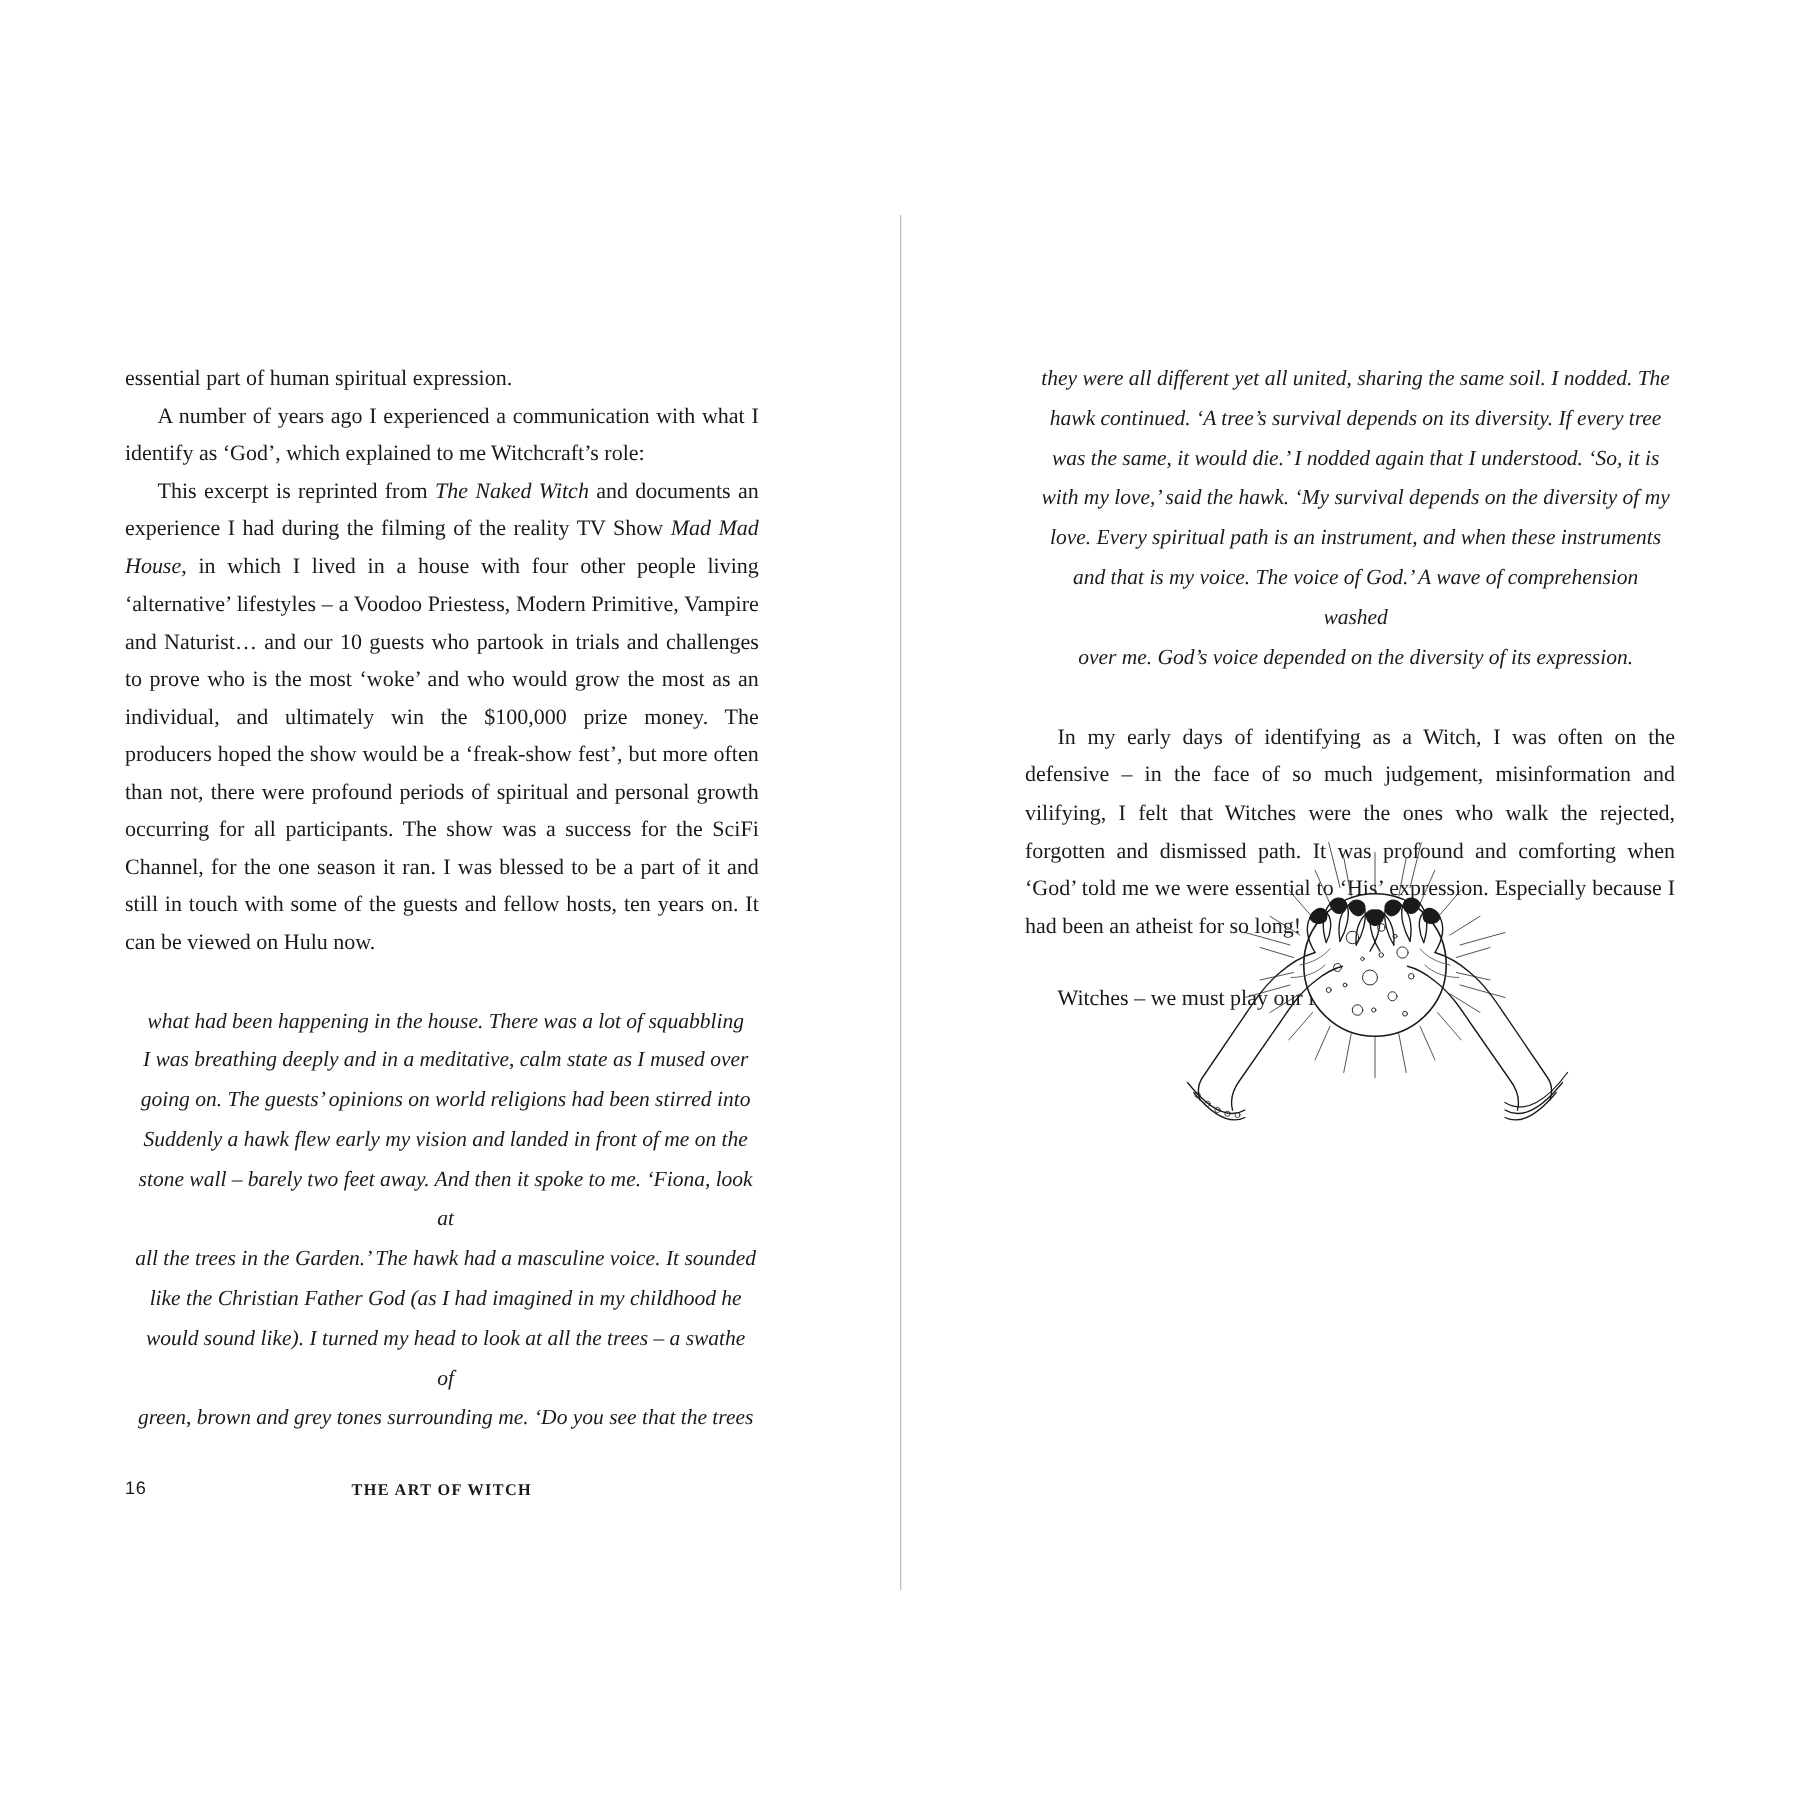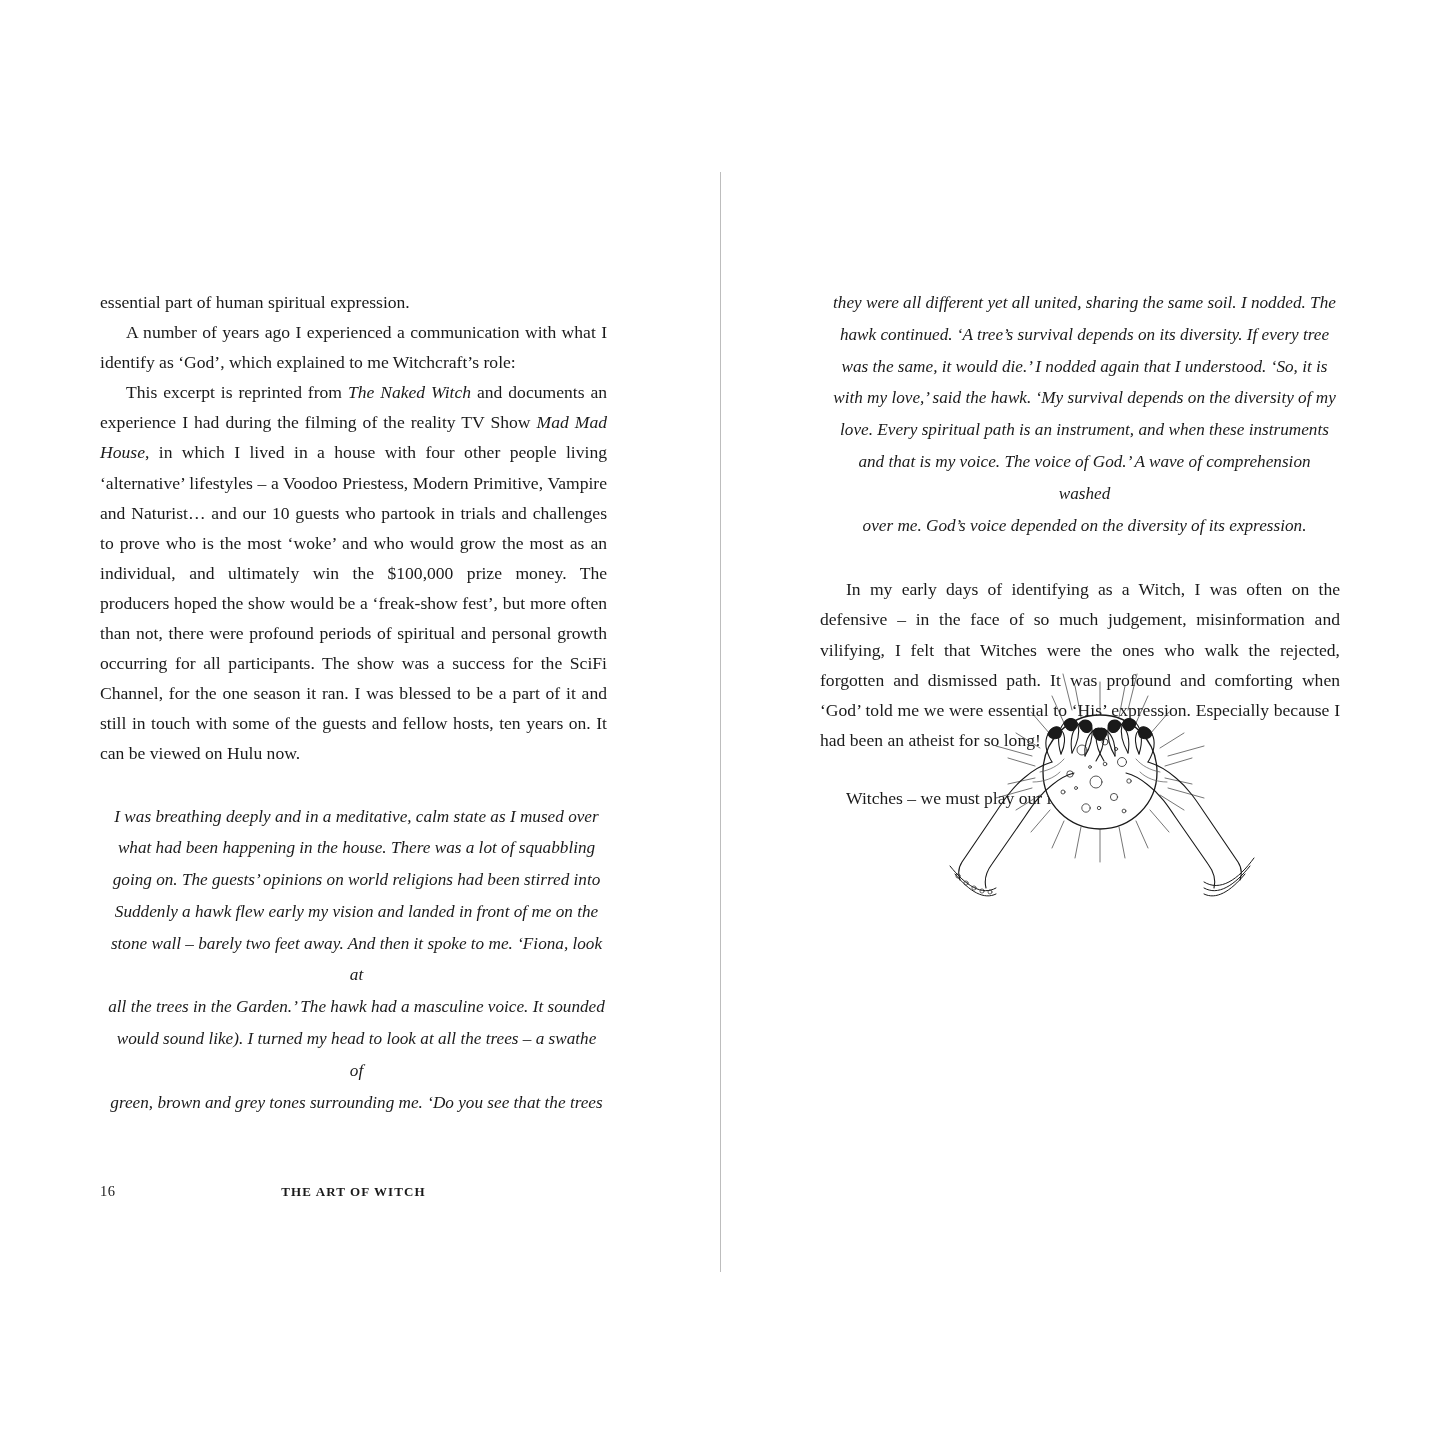--- a/index.html
+++ b/index.html
@@ -82,21 +82,21 @@
     left: 0;
     top: 1183px;
     width: 507px;
     font-size: 13.5px;
     letter-spacing: 0.6px;
   }
   .footer .folio {
     position: absolute;
     left: 0;
     top: 0;
-    font-family: Liberation Serif, serif;
+    font-family: Liberation Sans, sans-serif;
     font-size: 14.5px;
   }
   .footer .runhead {
     position: absolute;
     left: 50%;
     top: 1px;
     transform: translateX(-50%);
     font-size: 13px;
     letter-spacing: 1.1px;
     font-weight: bold;
@@ -124,26 +124,27 @@
   <div class="page page-left">
     <div class="textblock">
 
       <p class="noindent">essential part of human spiritual expression.</p>
 
       <p class="indent">A number of years ago I experienced a communication with what I identify as ‘God’, which explained to me Witchcraft’s role:</p>
 
       <p class="indent"><span>This excerpt is reprinted from </span><i>The Naked Witch</i><span> and documents an experience I had during the filming of the reality TV Show </span><i>Mad Mad House</i><span>, in which I lived in a house with four other people living ‘alternative’ lifestyles – a Voodoo Priestess, Modern Primitive, Vampire and Naturist… and our 10 guests who partook in trials and challenges to prove who is the most ‘woke’ and who would grow the most as an individual, and ultimately win the $100,000 prize money. The producers hoped the show would be a ‘freak-show fest’, but more often than not, there were profound periods of spiritual and personal growth occurring for all participants. The show was a success for the SciFi Channel, for the one season it ran. I was blessed to be a part of it and still in touch with some of the guests and fellow hosts, ten years on. It can be viewed on Hulu now.</span></p>
 
       <div class="quote">
+        <span>what had been happening in the house. There was a lot of squabbling</span>
         <span>I was breathing deeply and in a meditative, calm state as I mused over</span>
-        <span>what had been happening in the house. There was a lot of squabbling</span>
         <span>going on. The guests’ opinions on world religions had been stirred into</span>
         <span>Suddenly a hawk flew early my vision and landed in front of me on the</span>
         <span>stone wall – barely two feet away. And then it spoke to me. ‘Fiona, look at</span>
         <span>all the trees in the Garden.’ The hawk had a masculine voice. It sounded</span>
+        <span>like the Christian Father God (as I had imagined in my childhood he</span>
         <span>would sound like). I turned my head to look at all the trees – a swathe of</span>
         <span>green, brown and grey tones surrounding me. ‘Do you see that the trees</span>
       </div>
     </div>
 
     <div class="footer">
       <span class="folio">16</span>
       <span class="runhead">THE ART OF WITCH</span>
     </div>
   </div>

